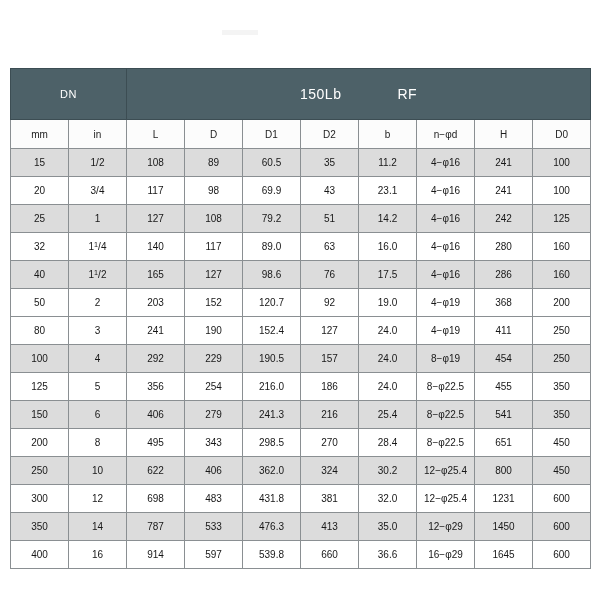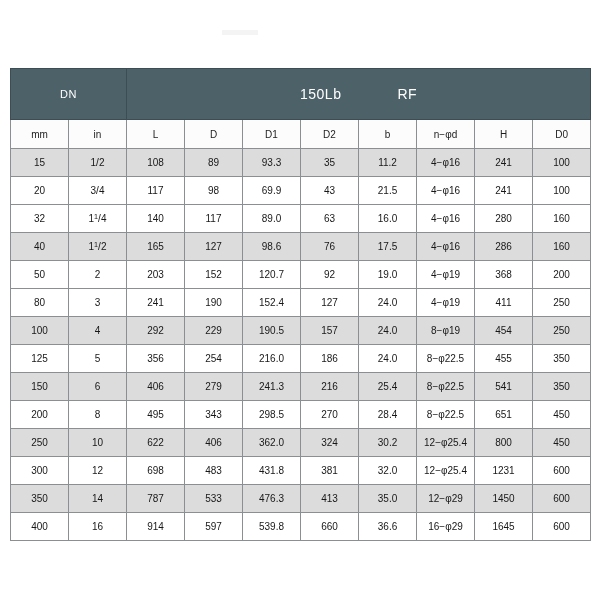--- a/index.html
+++ b/index.html
@@ -141,38 +141,50 @@
           <td>H</td>
           <td>D0</td>
         </tr>
       </thead>
       <tbody id="table-body">
           <tr class="data-row shade">
             <td>15</td>
             <td><span class="frac">1/2</span></td>
             <td>108</td>
             <td>89</td>
-            <td>93.3</td>
+            <td>60.5</td>
             <td>35</td>
             <td>11.2</td>
             <td>4−φ16</td>
             <td>241</td>
             <td>100</td>
           </tr>
           <tr class="data-row plain">
             <td>20</td>
             <td><span class="frac">3/4</span></td>
             <td>117</td>
             <td>98</td>
             <td>69.9</td>
             <td>43</td>
-            <td>21.5</td>
+            <td>23.1</td>
             <td>4−φ16</td>
             <td>241</td>
             <td>100</td>
+          </tr>
+          <tr class="data-row shade">
+            <td>25</td>
+            <td><span class="frac">1</span></td>
+            <td>127</td>
+            <td>108</td>
+            <td>79.2</td>
+            <td>51</td>
+            <td>14.2</td>
+            <td>4−φ16</td>
+            <td>242</td>
+            <td>125</td>
           </tr>
           <tr class="data-row plain">
             <td>32</td>
             <td><span class="frac">1<sup>1</sup>/4</span></td>
             <td>140</td>
             <td>117</td>
             <td>89.0</td>
             <td>63</td>
             <td>16.0</td>
             <td>4−φ16</td>

